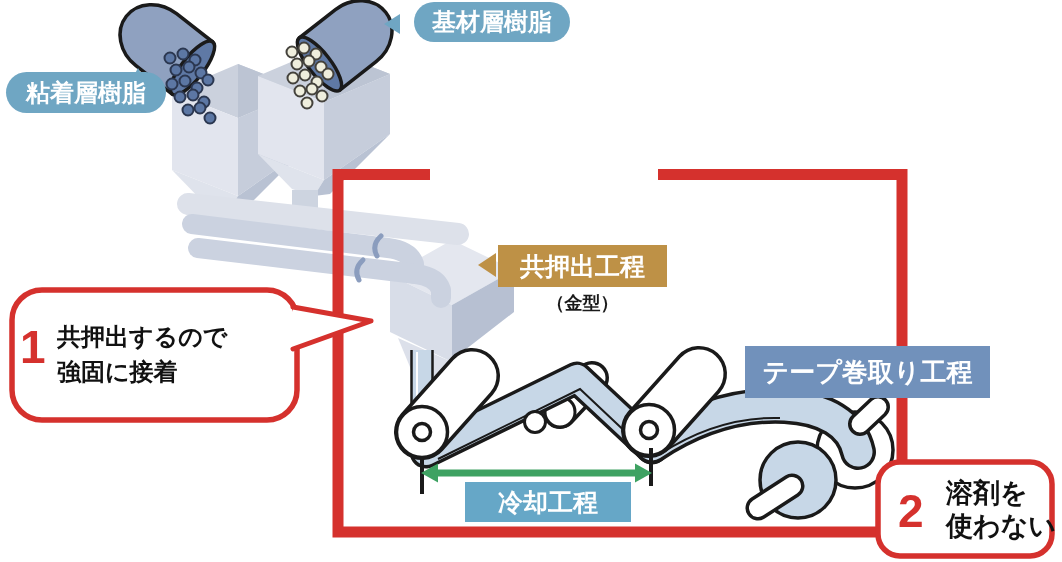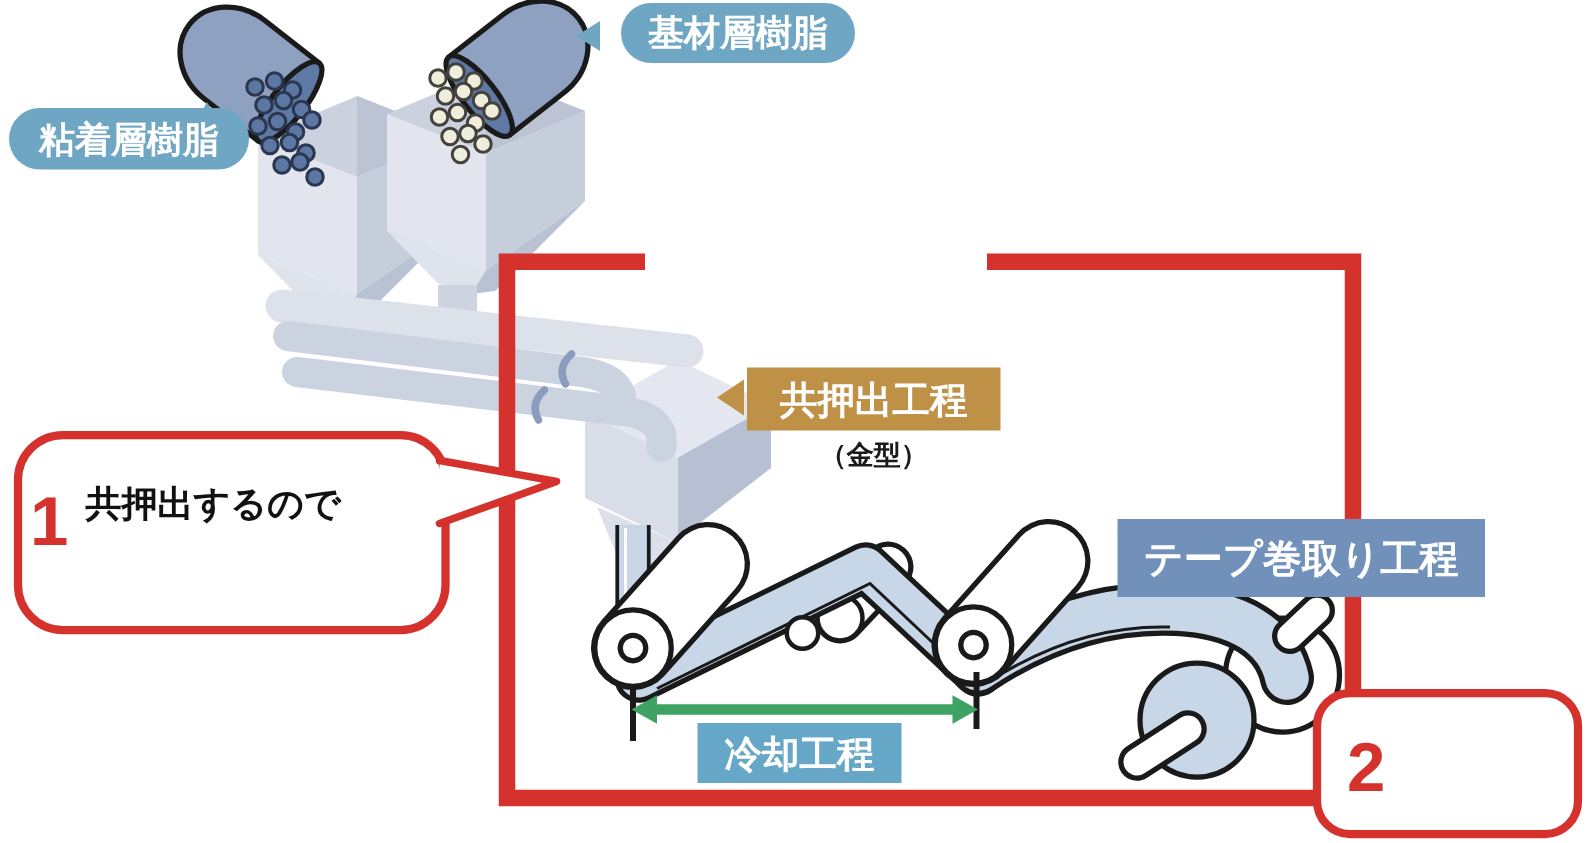--- a/index.html
+++ b/index.html
@@ -22,21 +22,21 @@
   .cleanroom-title{
     position:absolute;left:428px;top:158px;width:230px;text-align:center;
     color:#d5312d;font-size:27px;font-weight:bold;letter-spacing:2px;white-space:nowrap;
   }
   .coex-label{left:498px;top:245px;width:169px;height:42px;background:#be9146;font-size:25px;}
   .die-caption{
     position:absolute;left:498px;top:291px;width:169px;text-align:center;
     color:#1a1a1a;font-size:18px;font-weight:bold;
   }
   .tape-label{left:745px;top:346px;width:245px;height:52px;background:#7191bb;font-size:26px;}
-  .cooling-label{left:465px;top:482px;width:136px;height:40px;background:#66a7c7;font-size:25px;}
+  .cooling-label{left:465px;top:482px;width:166px;height:40px;background:#66a7c7;font-size:25px;}
   .callout-num{position:absolute;color:#d5312d;font-weight:bold;}
   .num1{left:20px;top:320px;font-size:46px;}
   .num2{left:898px;top:484px;font-size:46px;}
   .callout-text{position:absolute;color:#111;font-weight:bold;}
   .ctext1{left:57px;top:296px;font-size:24px;line-height:35px;margin-top:23px;}
   .ctext2{left:946px;top:477px;font-size:27px;line-height:33px;}
 </style>
 </head>
 <body>
 
@@ -201,17 +201,22 @@
   <div class="lbl coex-label">共押出工程</div>
   <div class="die-caption">（金型）</div>
 
   <div class="lbl tape-label">テープ巻取り工程</div>
 
   <div class="lbl cooling-label">冷却工程</div>
 
   <div class="callout-num num1">1</div>
   <div class="callout-text ctext1">
     <div>共押出するので</div>
+    <div>強固に接着</div>
   </div>
 
   <div class="callout-num num2">2</div>
+  <div class="callout-text ctext2">
+    <div>溶剤を</div>
+    <div>使わない</div>
+  </div>
 
 </div>
 
 </body></html>

